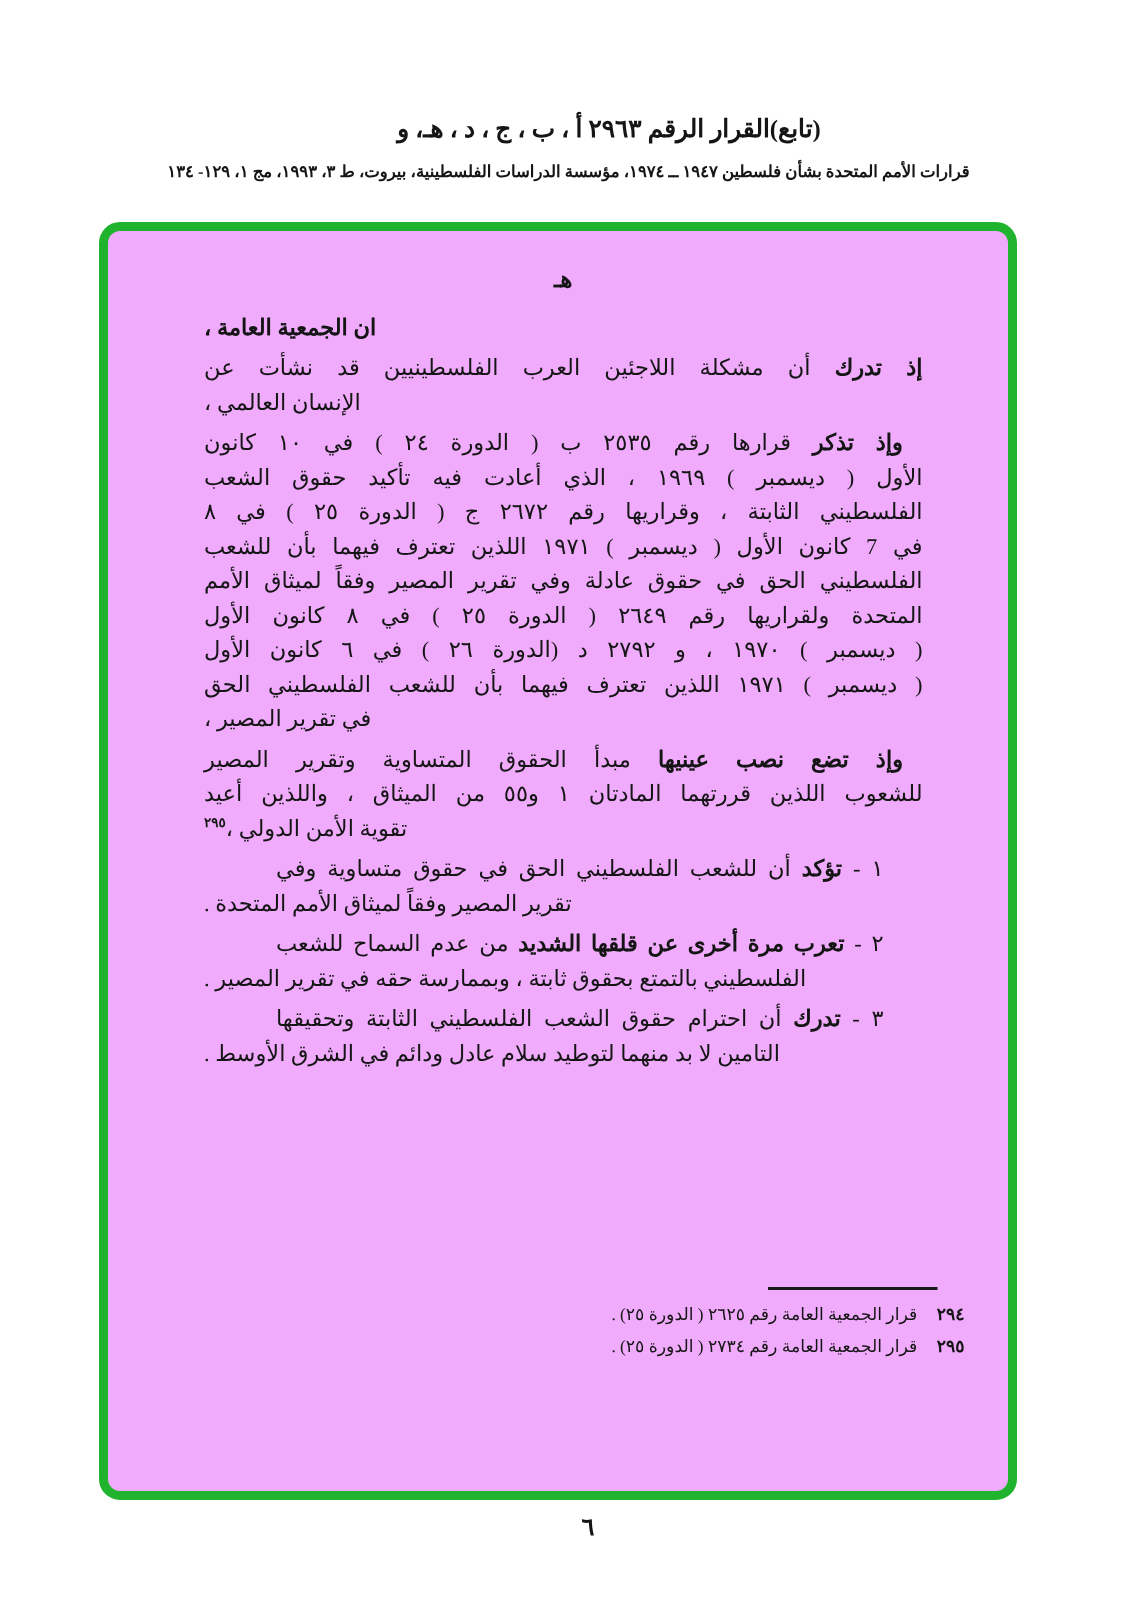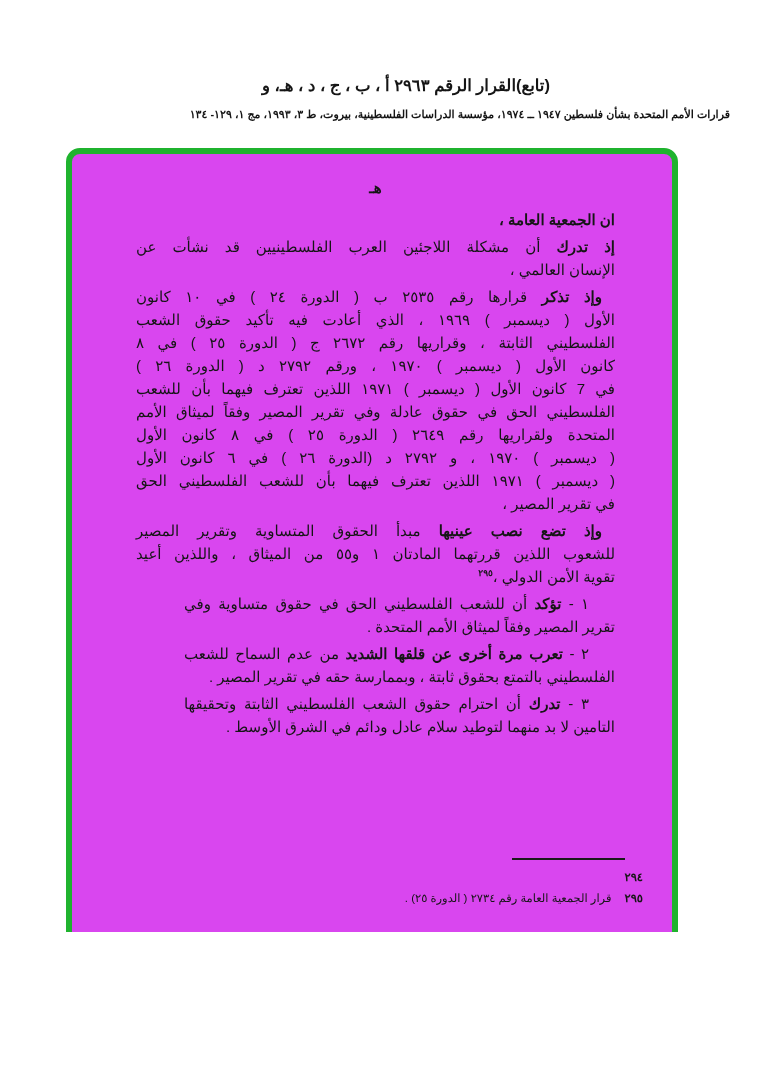--- a/index.html
+++ b/index.html
@@ -1,41 +1,41 @@
 <!DOCTYPE html>
 <html lang="ar"><head>
 <meta charset="utf-8">
 <style>
   html,body{margin:0;padding:0;background:#fff;}
   .page{
-    position:relative;width:758px;height:932px;background:#ffffff;
-    font-family:Liberation Sans, sans-serif;color:#151515;overflow:hidden;
+    position:relative;width:758px;height:1078px;background:#ffffff;
+    font-family:Liberation Serif, serif;color:#151515;overflow:hidden;
   }
   .hdr1{
     position:absolute;top:76px;left:54px;right:0;text-align:center;
     direction:rtl;font-weight:700;font-size:16.5px;letter-spacing:0;
   }
   .hdr2{
-    position:absolute;top:108px;left:28px;right:28px;text-align:right;
+    position:absolute;top:108px;left:28px;right:28px;text-align:center;
     direction:rtl;font-weight:700;font-size:11px;
   }
   .frame{
     position:absolute;left:66px;top:148px;width:612px;height:852px;
     box-sizing:border-box;border:6px solid #1FB32E;border-radius:14px;
-    background:#d946ef;
+    background:#f0abfc;
   }
   .content{
     position:absolute;top:22px;right:57px;left:64px;direction:rtl;
     font-size:15px;line-height:23px;
   }
   .section-mark{
     text-align:center;font-weight:700;font-size:15px;margin-bottom:9px;
   }
   .para{margin:0 0 4px 0;}
-  .line{text-align:right;}
+  .line{text-align:left;}
   .line.full{text-align:justify;text-align-last:justify;}
   .line.ind1{text-indent:13px;}
   .line.ind2{text-indent:26px;margin-left:48px;}
   .b{font-weight:700;}
   .sup{font-size:9px;font-weight:700;vertical-align:super;line-height:0;}
   .footnotes{
     position:absolute;top:704px;right:29px;width:262px;direction:rtl;
     font-size:11.5px;line-height:21px;
   }
   .fn-rule{
@@ -66,21 +66,20 @@
             <div class="line"><span class="b">ان الجمعية العامة ،</span></div>
           </div>
           <div class="para">
             <div class="line full"><span class="b">إذ تدرك</span><span> أن مشكلة اللاجئين العرب الفلسطينيين قد نشأت عن</span></div>
             <div class="line"><span>الإنسان العالمي ،</span></div>
           </div>
           <div class="para">
             <div class="line full ind1"><span class="b">وإذ تذكر</span><span> قرارها رقم ٢٥٣٥ ب ( الدورة ٢٤ ) في ١٠ كانون</span></div>
             <div class="line full"><span>الأول ( ديسمبر ) ١٩٦٩ ، الذي أعادت فيه تأكيد حقوق الشعب</span></div>
             <div class="line full"><span>الفلسطيني الثابتة ، وقراريها رقم ٢٦٧٢ ج ( الدورة ٢٥ ) في ٨</span></div>
-            <div class="line full"><span>كانون الأول ( ديسمبر ) ١٩٧٠ ، ورقم ٢٧٩٢ د ( الدورة ٢٦ )</span></div>
             <div class="line full"><span>في 7 كانون الأول ( ديسمبر ) ١٩٧١ اللذين تعترف فيهما بأن للشعب</span></div>
             <div class="line full"><span>الفلسطيني الحق في حقوق عادلة وفي تقرير المصير وفقاً لميثاق الأمم</span></div>
             <div class="line full"><span>المتحدة ولقراريها رقم ٢٦٤٩ ( الدورة ٢٥ ) في ٨ كانون الأول</span></div>
             <div class="line full"><span>( ديسمبر ) ١٩٧٠ ، و ٢٧٩٢ د (الدورة ٢٦ ) في ٦ كانون الأول</span></div>
             <div class="line full"><span>( ديسمبر ) ١٩٧١ اللذين تعترف فيهما بأن للشعب الفلسطيني الحق</span></div>
             <div class="line"><span>في تقرير المصير ،</span></div>
           </div>
           <div class="para">
             <div class="line full ind1"><span class="b">وإذ تضع نصب عينيها</span><span> مبدأ الحقوق المتساوية وتقرير المصير</span></div>
             <div class="line full"><span>للشعوب اللذين قررتهما المادتان ١ و٥٥ من الميثاق ، واللذين أعيد</span></div>
@@ -99,20 +98,21 @@
             <div class="line"><span>التامين لا بد منهما لتوطيد سلام عادل ودائم في الشرق الأوسط .</span></div>
           </div>
         </div>
     </div>
 
     <div class="footnotes">
       <hr class="fn-rule">
       <div id="fn-list">
           <div class="fn-line">
             <span class="fn-num">٢٩٤</span>
+            <span class="fn-text">قرار الجمعية العامة رقم ٢٦٢٥ ( الدورة ٢٥) .</span>
           </div>
           <div class="fn-line">
             <span class="fn-num">٢٩٥</span>
             <span class="fn-text">قرار الجمعية العامة رقم ٢٧٣٤ ( الدورة ٢٥) .</span>
           </div>
         </div>
     </div>
   </div>
 
   <div class="page-num">٦</div>

